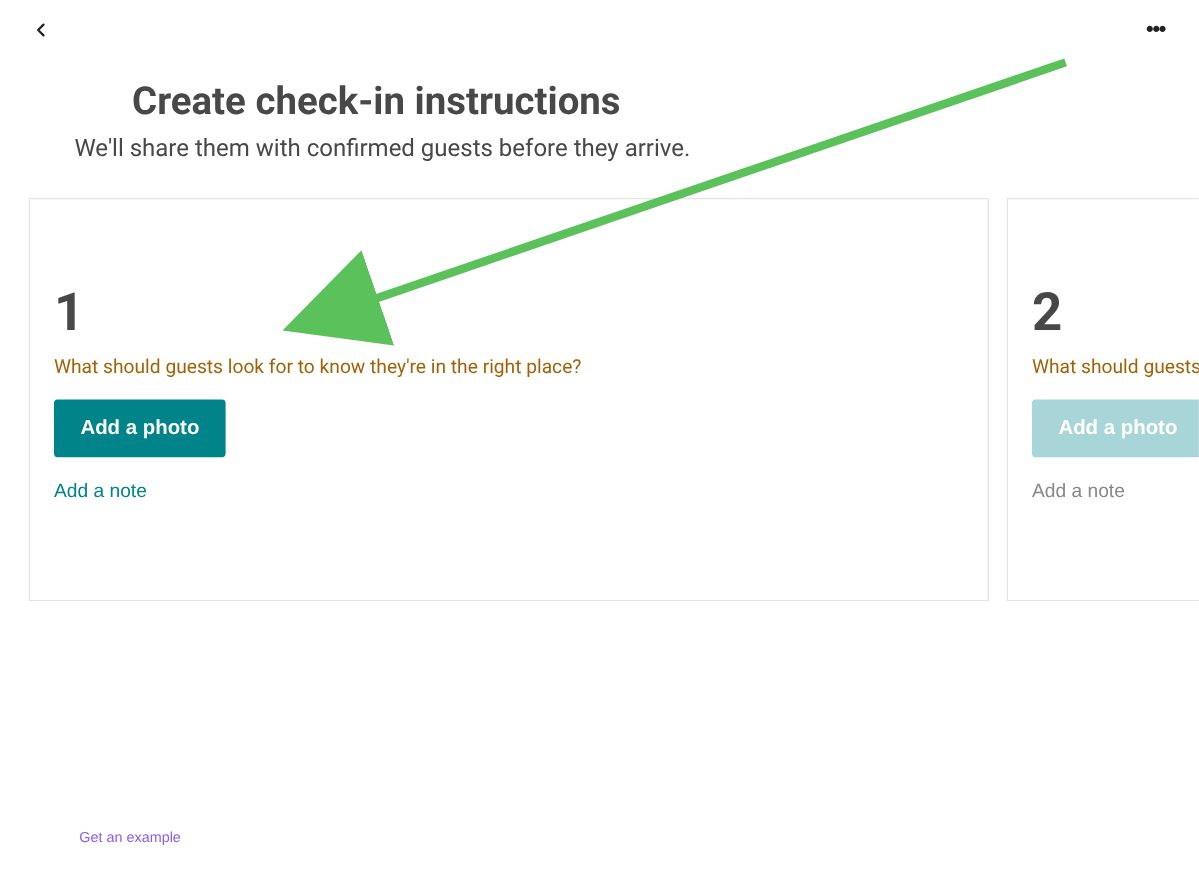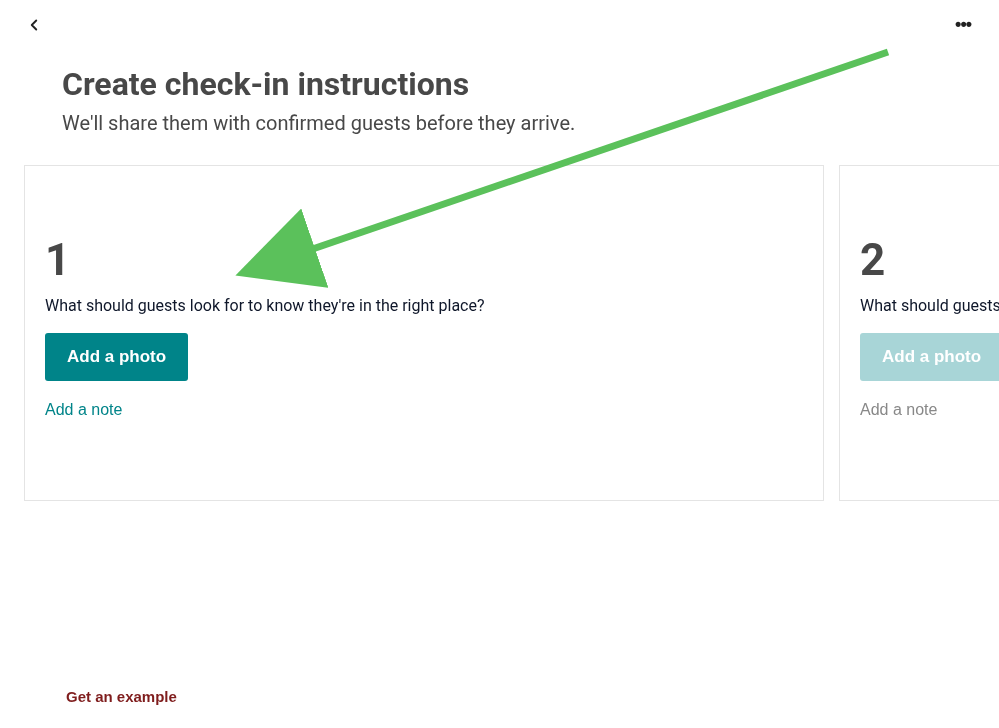--- a/index.html
+++ b/index.html
@@ -43,20 +43,21 @@
       letter-spacing: -1px;
     }
     .header {
       padding: 16px 62px 20px 62px;
     }
     .page-title {
       font-size: 32px;
       font-weight: 700;
       color: #484848;
       margin-bottom: 8px;
+      margin-left: 48px;
     }
     .page-subtitle {
       font-size: 20px;
       color: #484848;
       font-weight: 400;
     }
     .cards-container {
       display: flex;
       gap: 15px;
       padding: 10px 0 0 24px;
@@ -78,21 +79,21 @@
     .step-number {
       font-size: 44px;
       font-weight: 700;
       color: #484848;
       margin-bottom: 14px;
       line-height: 1;
       margin-top: 28px;
     }
     .step-prompt {
       font-size: 16px;
-      color: #0f172a;
+      color: #a16207;
       margin-bottom: 18px;
       white-space: nowrap;
     }
     .add-photo-btn {
       background: #008489;
       color: #ffffff;
       border: none;
       font-size: 17px;
       font-weight: 700;
       padding: 14px 22px;
@@ -121,23 +122,23 @@
       cursor: default;
     }
     .bottom-link {
       position: absolute;
       bottom: 22px;
       left: 66px;
     }
     .get-example-link {
       background: none;
       border: none;
-      color: #7f1d1d;
-      font-size: 15px;
-      font-weight: 700;
+      color: #8b5cf6;
+      font-size: 12px;
+      font-weight: 400;
       cursor: pointer;
       padding: 0;
     }
     .annotation-arrow {
       position: absolute;
       pointer-events: none;
       top: 0;
       left: 0;
     }
   </style>

